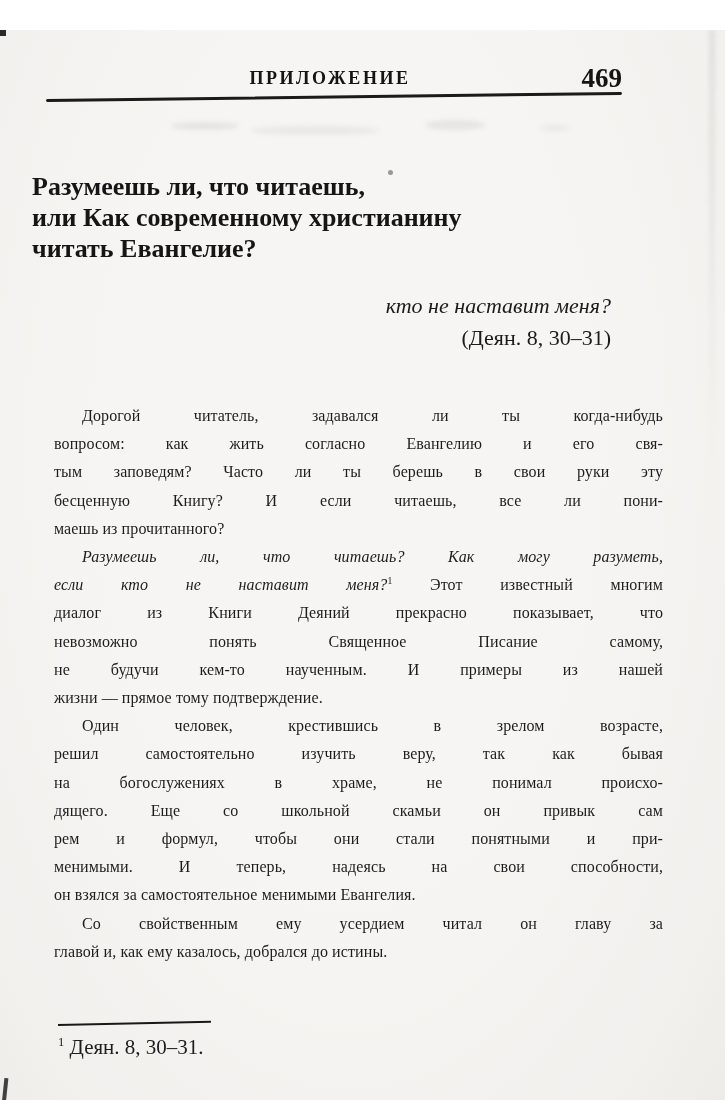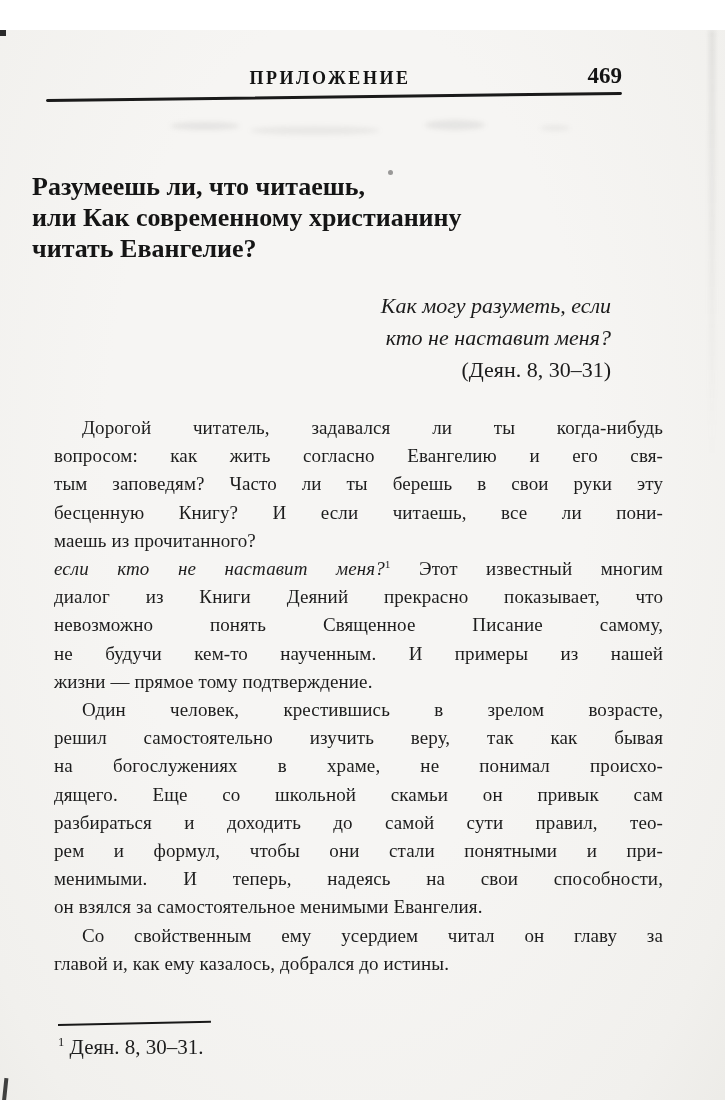--- a/index.html
+++ b/index.html
@@ -11,42 +11,42 @@
     color:#1c1c1c;
     margin-top:30px;
   }
   
   .running-title {
     position:absolute; top:38px; left:0; width:660px; text-align:center;
     font-size:18px; font-weight:bold; letter-spacing:2.5px; color:#141414;
   }
   .page-number {
     position:absolute; top:33px; left:576px; width:46px; text-align:right;
-    font-size:23px; font-weight:bold; color:#141414;
+    font-size:27px; font-weight:bold; color:#141414;
   }
   .header-rule {
     position:absolute; left:46px; top:69px; width:576px; height:2.6px;
     background:#1a1a1a; border-radius:2px;
     transform:rotate(-0.7deg); transform-origin:left center;
   }
   
   .article-title {
     position:absolute; top:141px; left:32px; width:660px; 
     font-size:26px; font-weight:bold; line-height:31px; color:#151515;
   }
   
   .epigraph {
     position:absolute; top:260px; right:114px; text-align:right;
     font-size:22px; line-height:32px; color:#1b1b1b;
   }
   .epigraph .it { font-style:italic; }
   
   .body-text {
-    position:absolute; top:384px; left:54px; width:609px;
-    font-size:19px; line-height:28.2px; color:#1d1d1d;
+    position:absolute; top:372px; left:54px; width:609px;
+    font-size:16px; line-height:28.2px; color:#1d1d1d;
     letter-spacing:0.1px;
   }
   .bline { text-align:justify; }
   .bline.just { text-align-last:justify; }
   .bline.ind { padding-left:28px; }
   .it { font-style:italic; }
   sup { font-size:60%; line-height:0; vertical-align:super; font-style:normal; }
   
   .footnote-separator {
     position:absolute; left:58px; top:994px; width:153px; height:2.2px;
@@ -93,41 +93,40 @@
   <div class="smudge sm4"></div>
   <div class="smudge dot"></div>
 
   <div class="article-title">
     <div>Разумеешь ли, что читаешь,</div>
     <div>или Как современному христианину</div>
     <div>читать Евангелие?</div>
   </div>
 
   <div class="epigraph">
-      <div class="it">Как могу разуметь, если</div>
       <div class="it">кто не наставит меня?</div>
       <div>(Деян. 8, 30–31)</div>
     </div>
 
   <div class="body-text">
       <div class="bline just ind"><span>Дорогой читатель, задавался ли ты когда-нибудь</span></div>
       <div class="bline just"><span>вопросом: как жить согласно Евангелию и его свя-</span></div>
       <div class="bline just"><span>тым заповедям? Часто ли ты берешь в свои руки эту</span></div>
       <div class="bline just"><span>бесценную Книгу? И если читаешь, все ли пони-</span></div>
       <div class="bline"><span>маешь из прочитанного?</span></div>
+      <div class="bline just ind"><span class="it">Разумеешь ли, что читаешь? Как могу разуметь,</span></div>
       <div class="bline just"><span class="it">если кто не наставит меня?</span><sup>1</sup><span> Этот известный многим</span></div>
       <div class="bline just"><span>диалог из Книги Деяний прекрасно показывает, что</span></div>
       <div class="bline just"><span>невозможно понять Священное Писание самому,</span></div>
       <div class="bline just"><span>не будучи кем-то наученным. И примеры из нашей</span></div>
       <div class="bline"><span>жизни — прямое тому подтверждение.</span></div>
       <div class="bline just ind"><span>Один человек, крестившись в зрелом возрасте,</span></div>
       <div class="bline just"><span>решил самостоятельно изучить веру, так как бывая</span></div>
       <div class="bline just"><span>на богослужениях в храме, не понимал происхо-</span></div>
       <div class="bline just"><span>дящего. Еще со школьной скамьи он привык сам</span></div>
-      <div class="bline just"><span>разбираться и доходить до самой сути правил, тео-</span></div>
       <div class="bline just"><span>рем и формул, чтобы они стали понятными и при-</span></div>
       <div class="bline just"><span>менимыми. И теперь, надеясь на свои способности,</span></div>
       <div class="bline"><span>он взялся за самостоятельное менимыми Евангелия.</span></div>
       <div class="bline just ind"><span>Со свойственным ему усердием читал он главу за</span></div>
       <div class="bline"><span>главой и, как ему казалось, добрался до истины.</span></div>
     </div>
 
   <div class="footnote-separator"></div>
   <div class="footnote"><sup>1</sup><span> Деян. 8, 30–31.</span></div>
 

